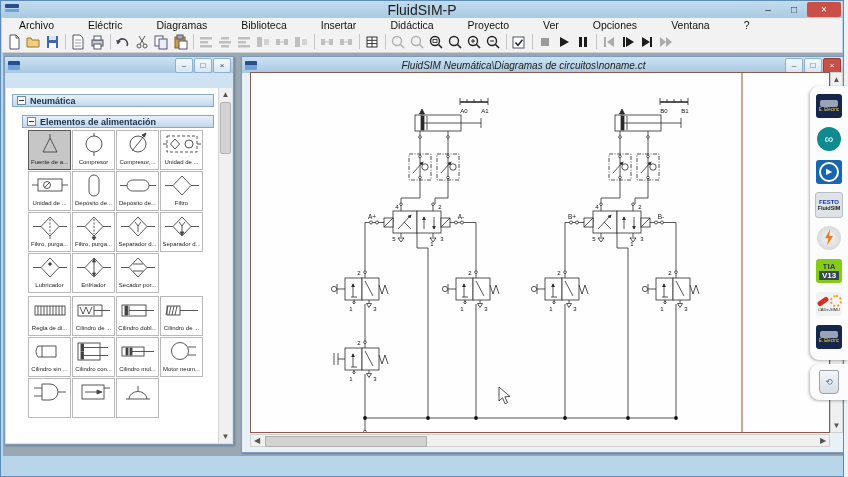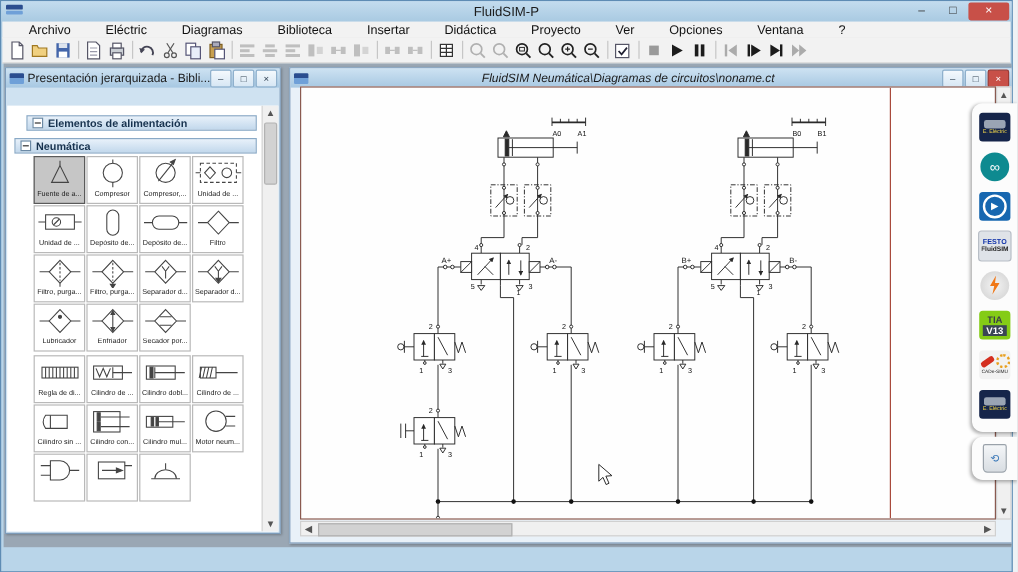--- a/index.html
+++ b/index.html
@@ -1,29 +1,29 @@
 <!DOCTYPE html>
 <html><head>
 <meta charset="utf-8">
 <style>
   html,body{margin:0;padding:0;background:#e4e4e4;font-family:"Liberation Sans",sans-serif;}
   #stage{position:relative;width:848px;height:477px;overflow:hidden;background:#eef2f5;}
   
   .win{position:absolute;left:0;top:0;width:844px;height:477px;background:#b9d5e9;border:1px solid #5e8cb4;box-sizing:border-box;}
   .titlebar{position:absolute;left:0;top:0;right:0;height:17px;background:linear-gradient(#c3dcee,#a9cae2);display:flex;align-items:center;}
-  .titlebar .apptitle{position:absolute;left:0;right:0;text-align:center;font-size:11px;color:#1c1c1c;}
+  .titlebar .apptitle{position:absolute;left:0;right:0;text-align:center;font-size:14px;color:#1c1c1c;}
   .appicon{width:14px;height:11px;margin-left:4px;position:relative;z-index:2;}
   .appicon div{height:4px;background:#2a4d8f;border-radius:1px;}
   .appicon div+div{margin-top:1px;background:#6fa0d8;height:3px;}
   .winbtns{position:absolute;right:2px;top:1px;display:flex;z-index:3;}
   .wb{width:26px;height:15px;display:flex;align-items:center;justify-content:center;font-size:10px;color:#333;}
   .wb.close{width:34px;background:#c85048;color:#fff;border-radius:2px;}
   
   .menubar{position:absolute;left:1px;top:17px;right:1px;height:13px;background:#f2f2f2;display:flex;align-items:center;font-size:10.5px;color:#111;border-bottom:1px solid #e0e0e0;}
-  .menubar span{padding:0 7px;margin-left:15px;}
+  .menubar span{padding:0 17px;}
   
   .toolbar{position:absolute;left:1px;top:30px;right:1px;height:22px;background:#f2f2f2;border-bottom:1px solid #cfcfcf;display:flex;align-items:center;padding-left:3px;box-sizing:border-box;}
   .tb{width:19px;height:18px;display:flex;align-items:center;justify-content:center;}
   .sep{width:1px;height:15px;background:#c6c6c6;margin:0 3px;}
   
   .workspace{position:absolute;left:2px;top:52px;width:840px;height:403px;background:#9aa7b4;overflow:hidden;}
   
   .child{position:absolute;background:#cfe2f1;border:1px solid #7d9cba;box-sizing:border-box;box-shadow:1px 1px 2px rgba(0,0,0,.25);}
   .ctitle{height:16px;background:linear-gradient(#cde2f2,#a7c8e2);display:flex;align-items:center;font-size:10px;color:#1b1b1b;position:relative;}
   .ctitle .ctext{position:absolute;left:18px;right:56px;white-space:nowrap;overflow:hidden;}
@@ -610,35 +610,34 @@
             <use href="#t-send"></use>
           </svg>
         </span>
   </div>
 
   <div class="workspace">
 
     <div class="child" id="libwin">
       <div class="ctitle">
         <div class="cicon"></div>
-        <div class="ctext">Presentación jerarquizada - Bibli...</div>
         <div class="cbtns">
           <div class="cb">–</div>
           <div class="cb">□</div>
           <div class="cb">×</div>
         </div>
       </div>
       <div class="libcontent">
+        <div class="secbar" style="margin:6px 18px 0 6px;">
+          <span class="minus"></span>
+          <span>Neumática</span>
+        </div>
         <div class="secbar" style="margin:8px 18px 0 16px;">
           <span class="minus"></span>
           <span>Elementos de alimentación</span>
-        </div>
-        <div class="secbar" style="margin:6px 18px 0 6px;">
-          <span class="minus"></span>
-          <span>Neumática</span>
         </div>
         <div class="grid">
           <div class="cell sel">
                 <span class="ic">
                   <svg width="40" height="26">
                     <use href="#lib1"></use>
                   </svg>
                 </span>
                 <span class="lb">Fuente de a...</span>
               </div>

